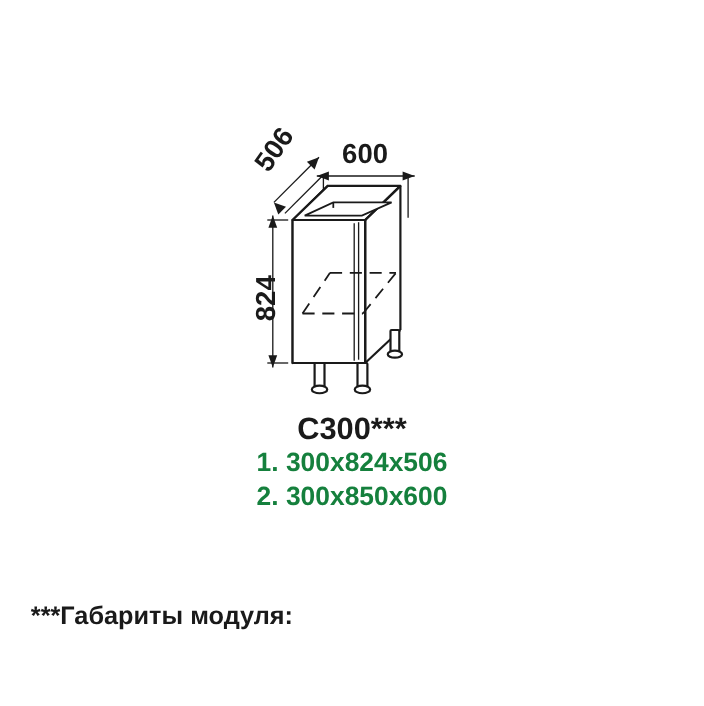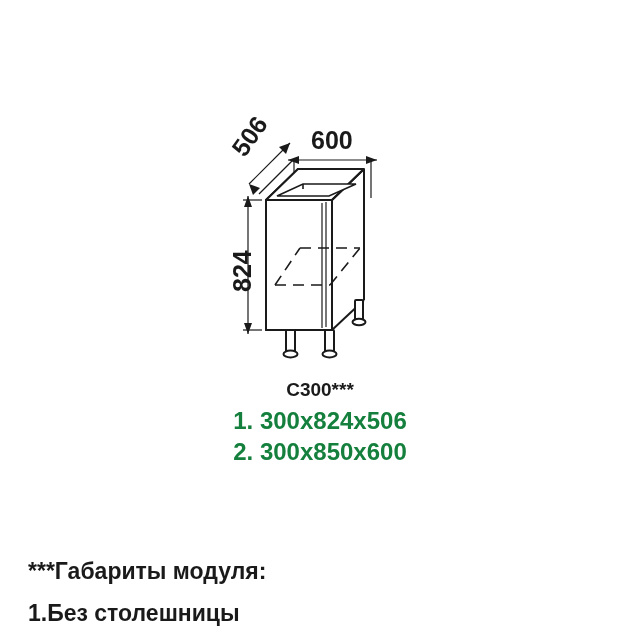--- a/index.html
+++ b/index.html
@@ -51,21 +51,21 @@
   }
 
   .caption-block {
     position: absolute;
     left: 0;
     top: 374px;
     width: 640px;
     text-align: center;
   }
   .caption-block .code {
-    font-size: 19px;
+    font-size: 28px;
     font-weight: bold;
     color: #1a1a1a;
     line-height: 31px;
     white-space: nowrap;
   }
   .caption-block .spec {
     font-size: 24px;
     font-weight: bold;
     color: #15803d;
     line-height: 31px;
@@ -77,21 +77,20 @@
     left: 28px;
     top: 544px;
     width: 600px;
   }
   .notes .note-line {
     font-size: 23px;
     font-weight: bold;
     color: #1a1a1a;
     line-height: 30px;
     white-space: nowrap;
-    margin-top: 12px;
   }
 </style>
 </head>
 <body>
 
 <svg class="drawing" viewBox="0 0 640 400" xmlns="http://www.w3.org/2000/svg">
 
   <g stroke="#1a1a1a" stroke-width="1.2" fill="none">
     <line x1="294" y1="159" x2="294" y2="178"></line>
     <line x1="371" y1="159" x2="371" y2="198"></line>
@@ -161,14 +160,13 @@
 <div class="dim-label" id="dim-height">824</div>
 
 <div class="caption-block">
   <div class="code">С300***</div>
   <div class="spec">1. 300x824x506</div>
   <div class="spec">2. 300x850x600</div>
 </div>
 
 <div class="notes">
   <div class="note-line">***Габариты модуля:</div>
-  <div class="note-line">1.Без столешницы</div>
 </div>
 
 </body></html>

